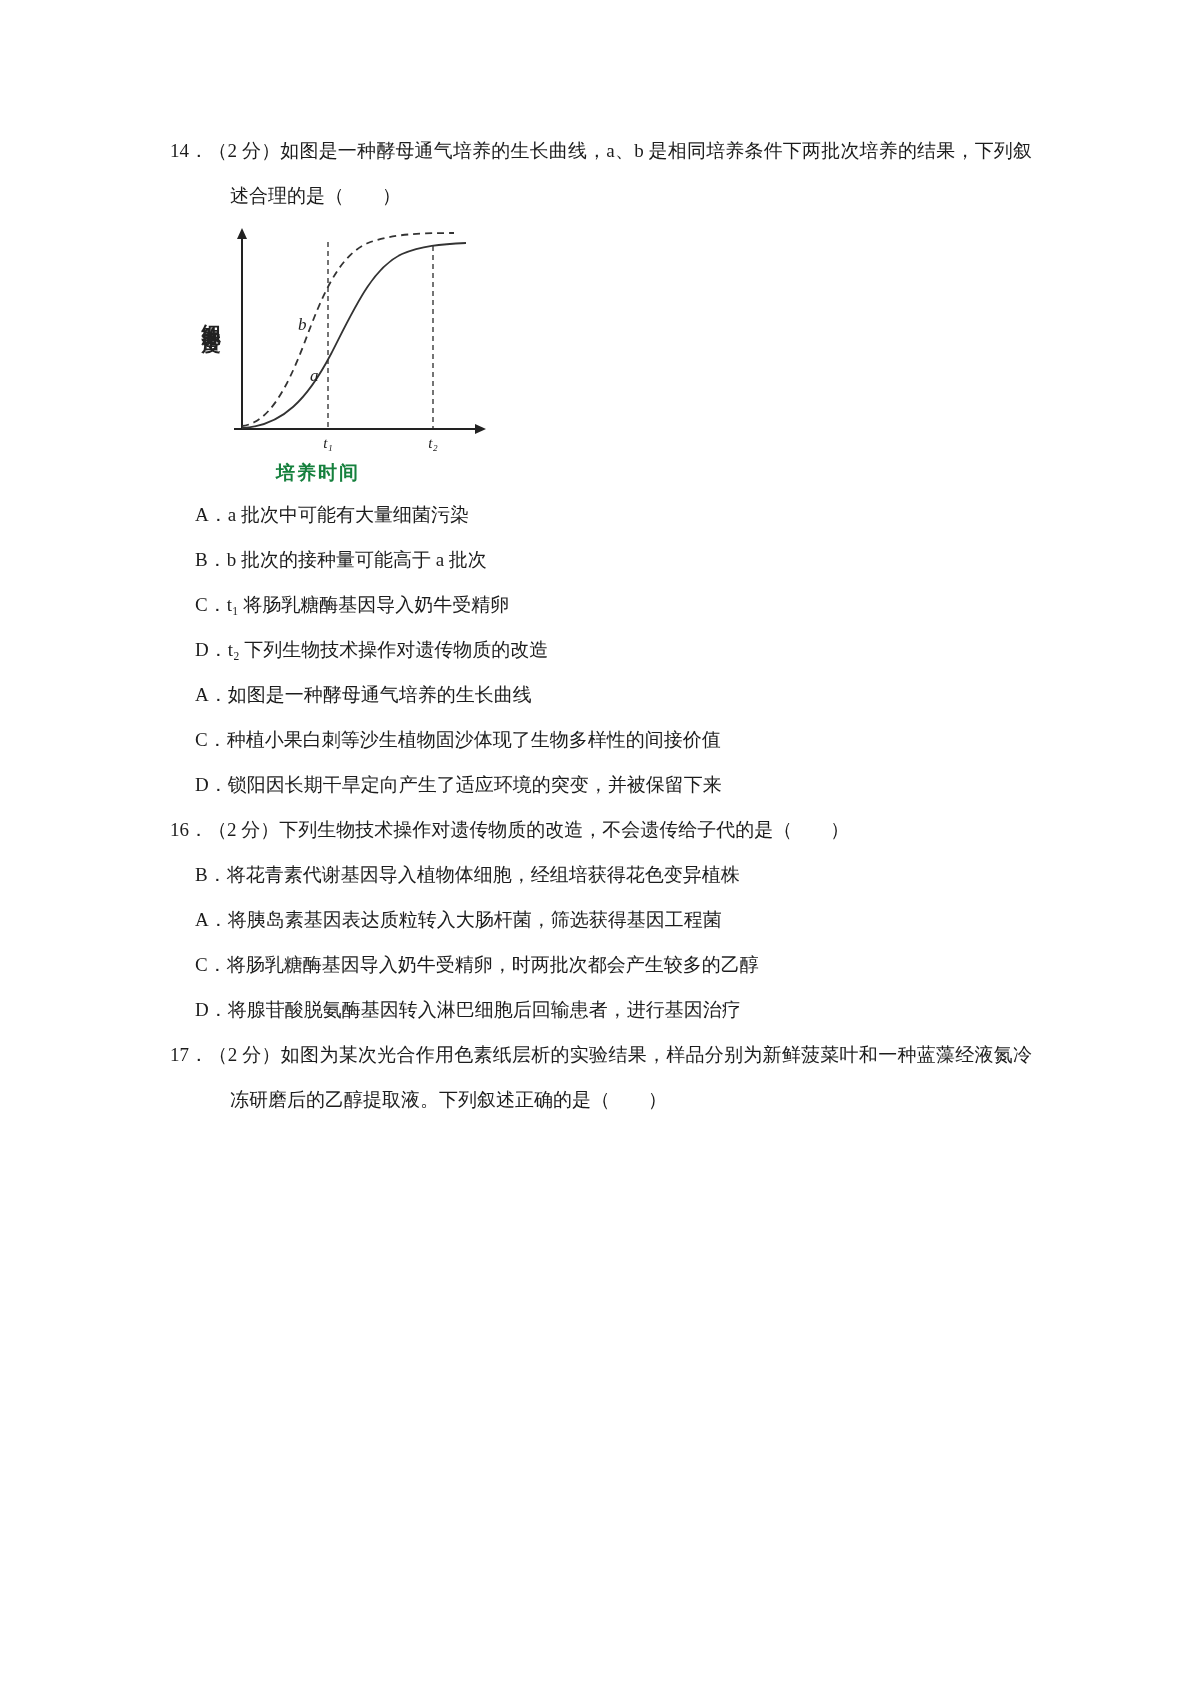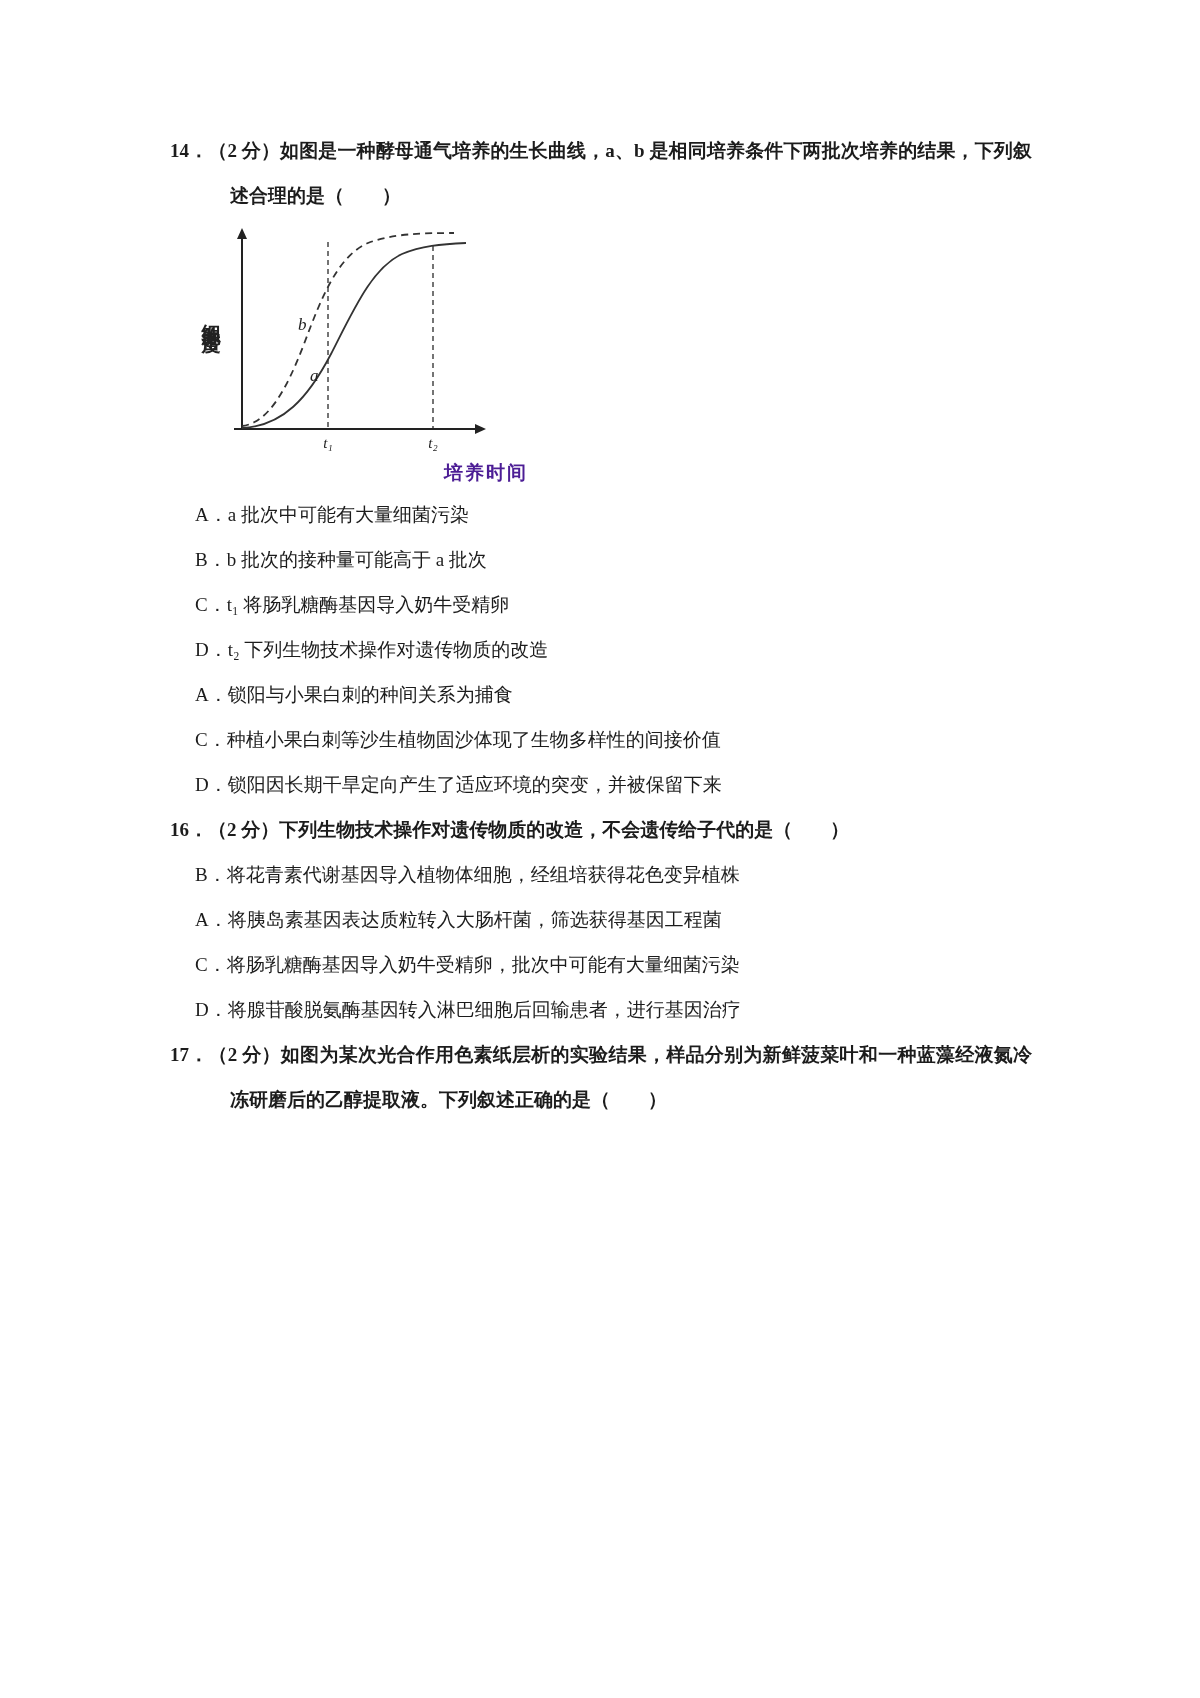--- a/index.html
+++ b/index.html
@@ -15,21 +15,20 @@
   .page {
     padding: 128px 168px 0 170px;
     font-size: 19px;
     line-height: 45px;
   }
   p { margin: 0; }
   .stem {
     padding-left: 60px;
     text-indent: -60px;
     text-align: justify;
-    font-weight: bold;
   }
   .option {
     margin-left: 25px;
     text-align: justify;
   }
   .figure {
     margin: 8px 0 6px 28px;
     width: 330px;
     line-height: normal;
   }
@@ -44,23 +43,22 @@
     font-size: 19px;
     letter-spacing: 3px;
     margin-right: 4px;
     margin-bottom: 55px;
     color: #222;
   }
   .x-axis-label {
     font-weight: 600;
     font-size: 19px;
     letter-spacing: 2px;
-    color: #4c1d95;
+    color: #15803d;
     margin: 2px 0 0 78px;
-    text-align: right;
   }
   .curve-label {
     font-style: italic;
     font-size: 17px;
     fill: #222;
     font-family: "Liberation Serif", "DejaVu Serif", serif;
   }
   .tick-label {
     font-style: italic;
     font-size: 15px;
@@ -104,30 +102,30 @@
       <div class="x-axis-label">培养时间</div>
     </div>
 
     <p class="option">A．a 批次中可能有大量细菌污染</p>
     <p class="option">B．b 批次的接种量可能高于 a 批次</p>
     <p class="option">C．t₁ 将肠乳糖酶基因导入奶牛受精卵</p>
     <p class="option">D．t₂ 下列生物技术操作对遗传物质的改造</p>
   </section>
 
   <section>
-    <p class="option">A．锁阳与小果白刺的种间关系为捕食</p>
+    <p class="option">A．如图是一种酵母通气培养的生长曲线</p>
     <p class="option">C．种植小果白刺等沙生植物固沙体现了生物多样性的间接价值</p>
     <p class="option">D．锁阳因长期干旱定向产生了适应环境的突变，并被保留下来</p>
   </section>
 
   <section>
     <p class="stem">16．（2 分）下列生物技术操作对遗传物质的改造，不会遗传给子代的是（　　）</p>
     <p class="option">B．将花青素代谢基因导入植物体细胞，经组培获得花色变异植株</p>
     <p class="option">A．将胰岛素基因表达质粒转入大肠杆菌，筛选获得基因工程菌</p>
-    <p class="option">C．将肠乳糖酶基因导入奶牛受精卵，批次中可能有大量细菌污染</p>
+    <p class="option">C．将肠乳糖酶基因导入奶牛受精卵，时两批次都会产生较多的乙醇</p>
     <p class="option">D．将腺苷酸脱氨酶基因转入淋巴细胞后回输患者，进行基因治疗</p>
   </section>
 
   <section>
     <p class="stem">17．（2 分）如图为某次光合作用色素纸层析的实验结果，样品分别为新鲜菠菜叶和一种蓝藻经液氮冷冻研磨后的乙醇提取液。下列叙述正确的是（　　）</p>
   </section>
 
 </div>
 
 </body></html>

